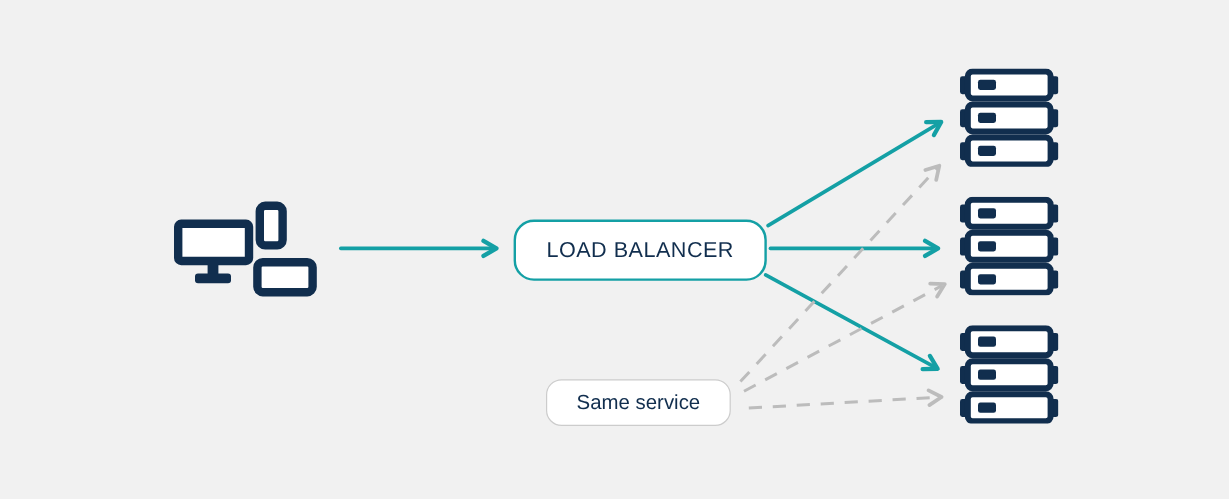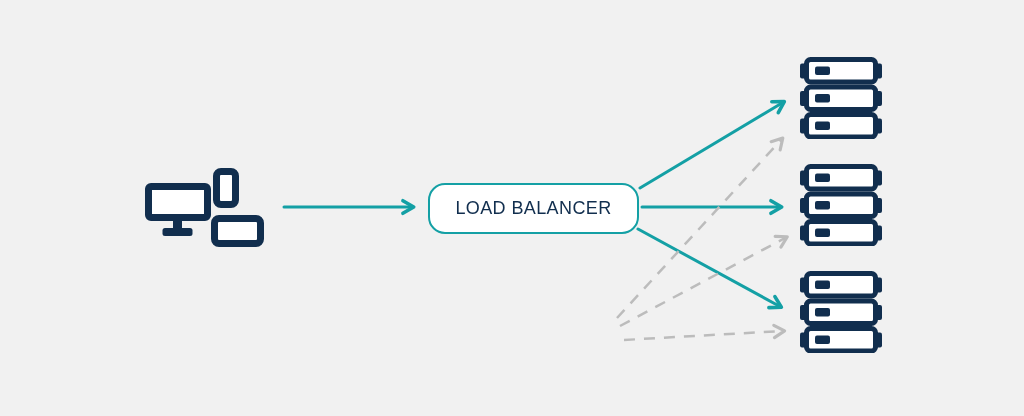--- a/index.html
+++ b/index.html
@@ -101,20 +101,23 @@
     <rect class="navy" x="31" y="55" width="9" height="10"></rect>
     <rect class="navy" x="20.5" y="63" width="30" height="8" rx="2.5"></rect>
     <rect class="navy-stroke" x="74.5" y="6.5" width="19" height="33" rx="4.5" stroke-width="7"></rect>
     <rect class="navy-stroke" x="72.5" y="53.5" width="46" height="25" rx="4.5" stroke-width="7"></rect>
   </svg>
 
   <div class="node-box lb-box">
     <span>LOAD BALANCER</span>
   </div>
 
+  <div class="node-box ss-box">
+    <span>Same service</span>
+  </div>
 
   <svg class="icon-abs server-icon server-1" viewBox="0 0 82 82">
     <g>
       <rect class="navy" x="0" y="6.5" width="7" height="15" rx="2"></rect>
       <rect class="navy" x="75" y="6.5" width="7" height="15" rx="2"></rect>
       <rect class="navy-stroke" x="6.5" y="2.5" width="69" height="22.5" rx="4" stroke-width="5"></rect>
       <rect class="navy" x="15" y="9.5" width="15" height="8.5" rx="2"></rect>
     </g>
     <g>
       <rect class="navy" x="0" y="34" width="7" height="15" rx="2"></rect>

